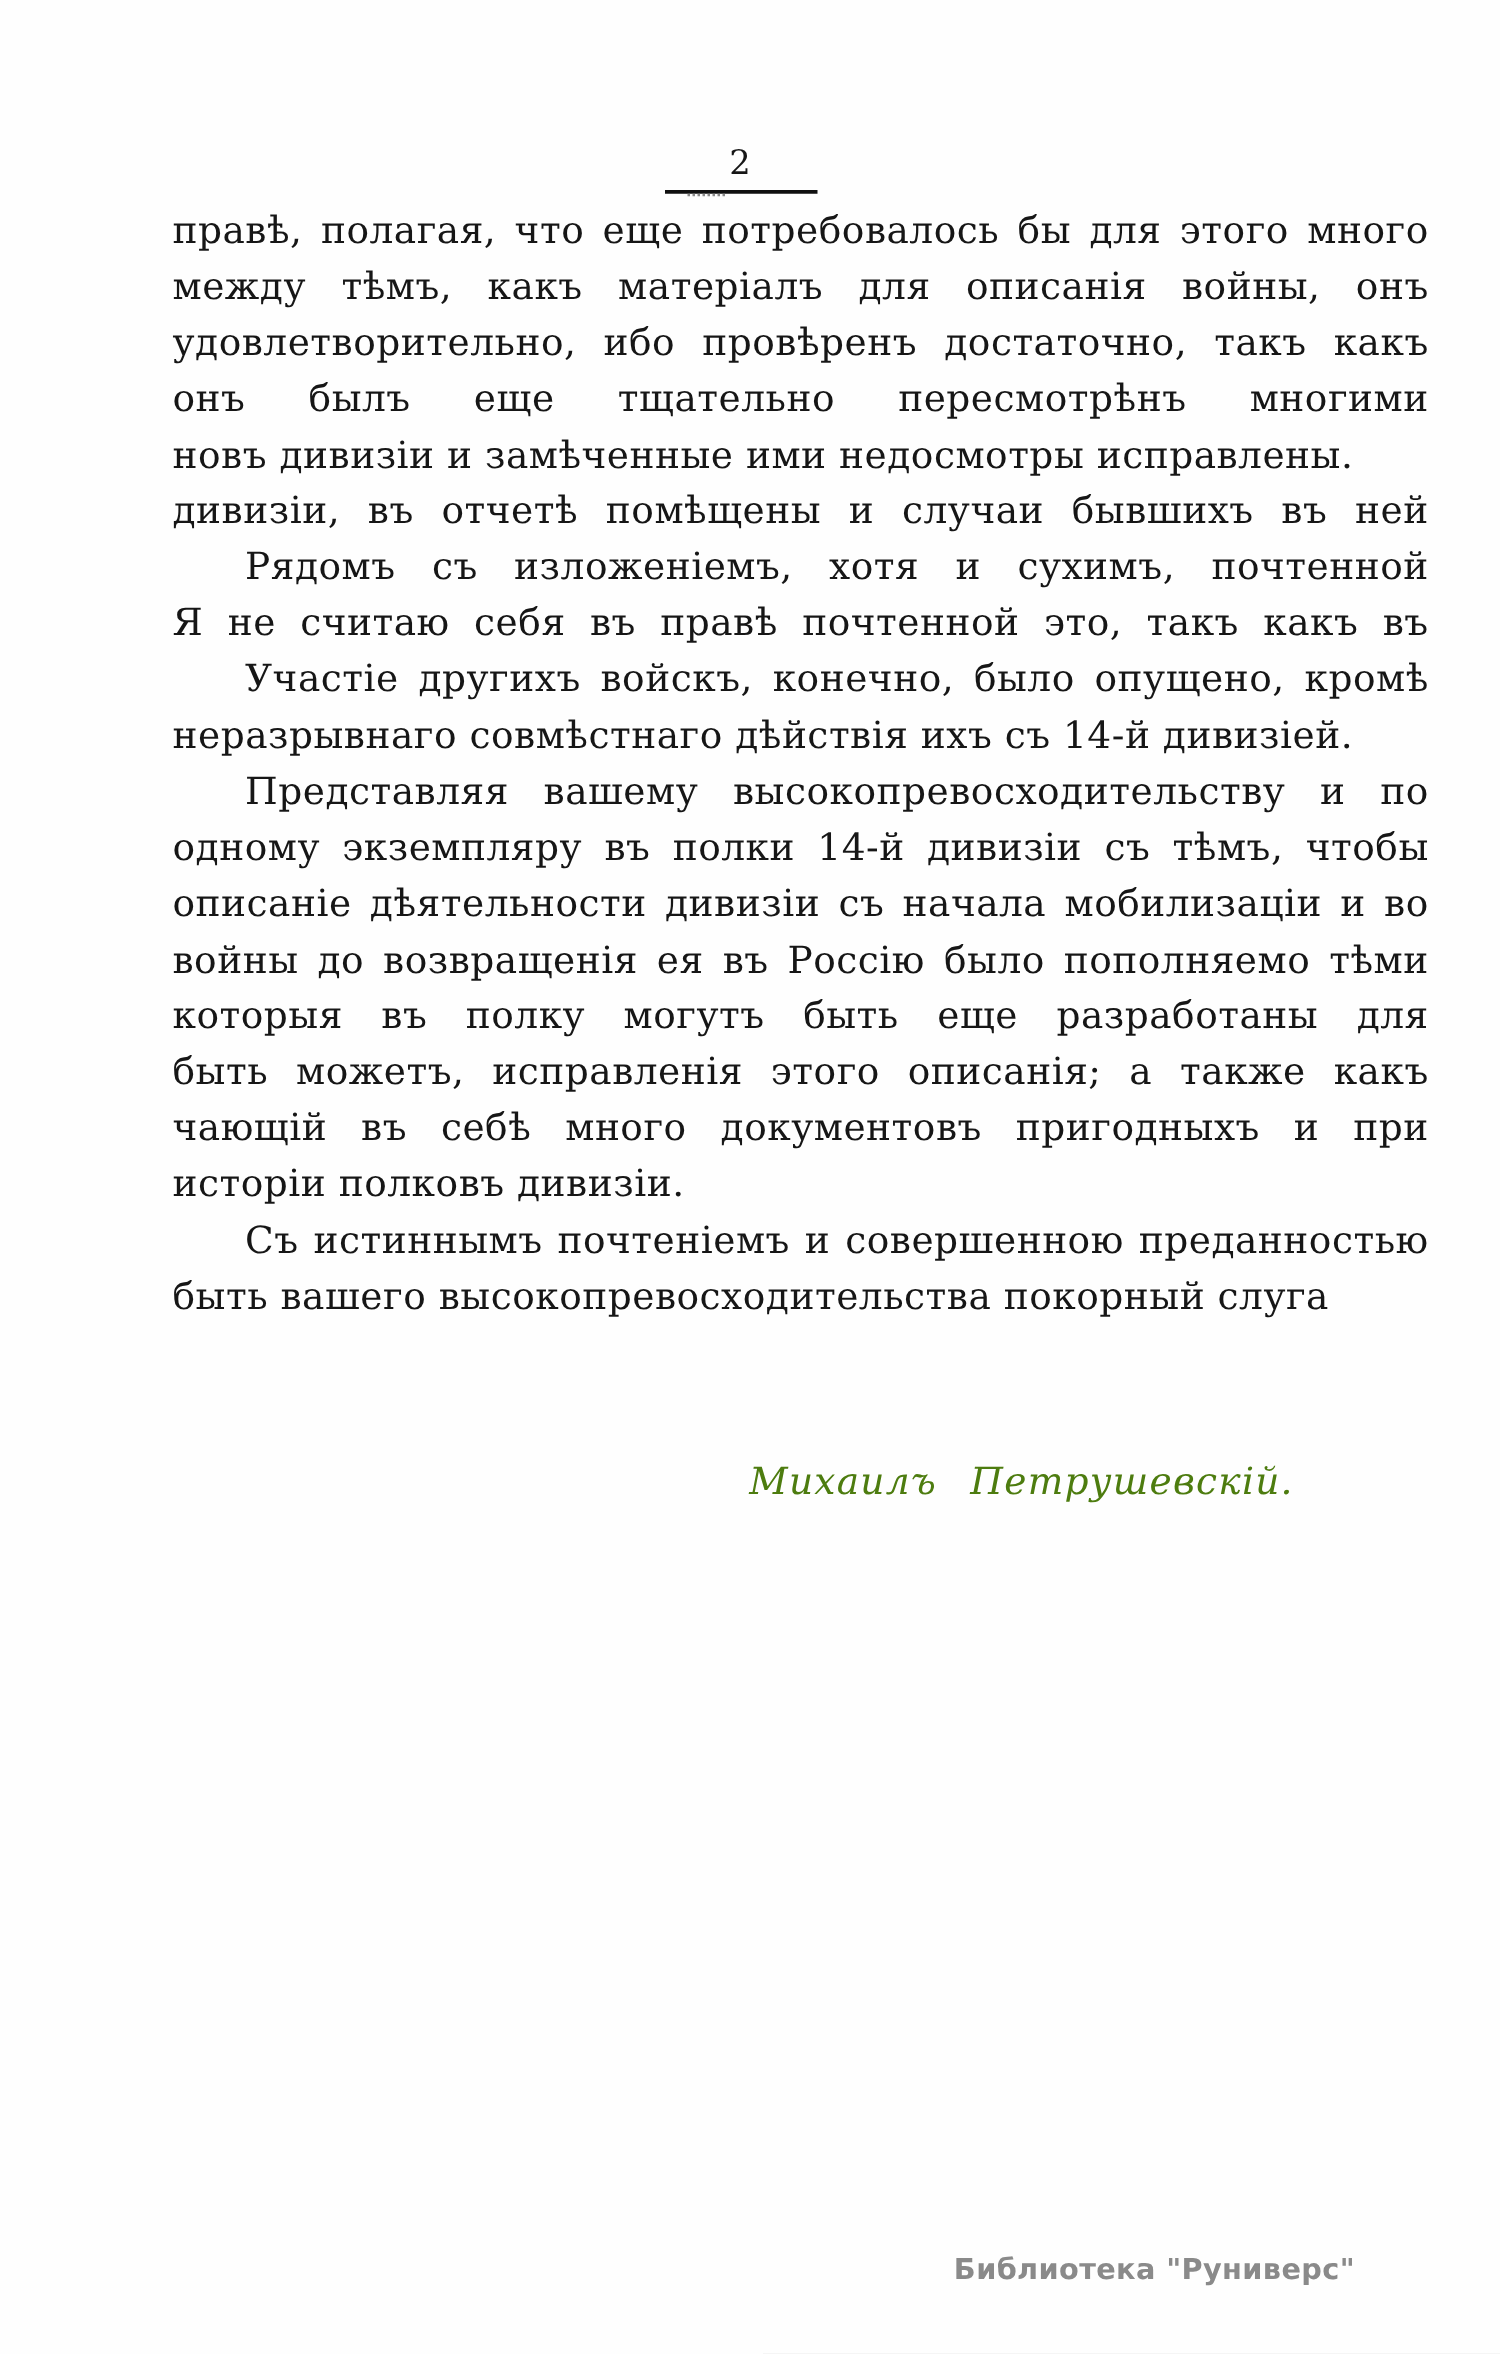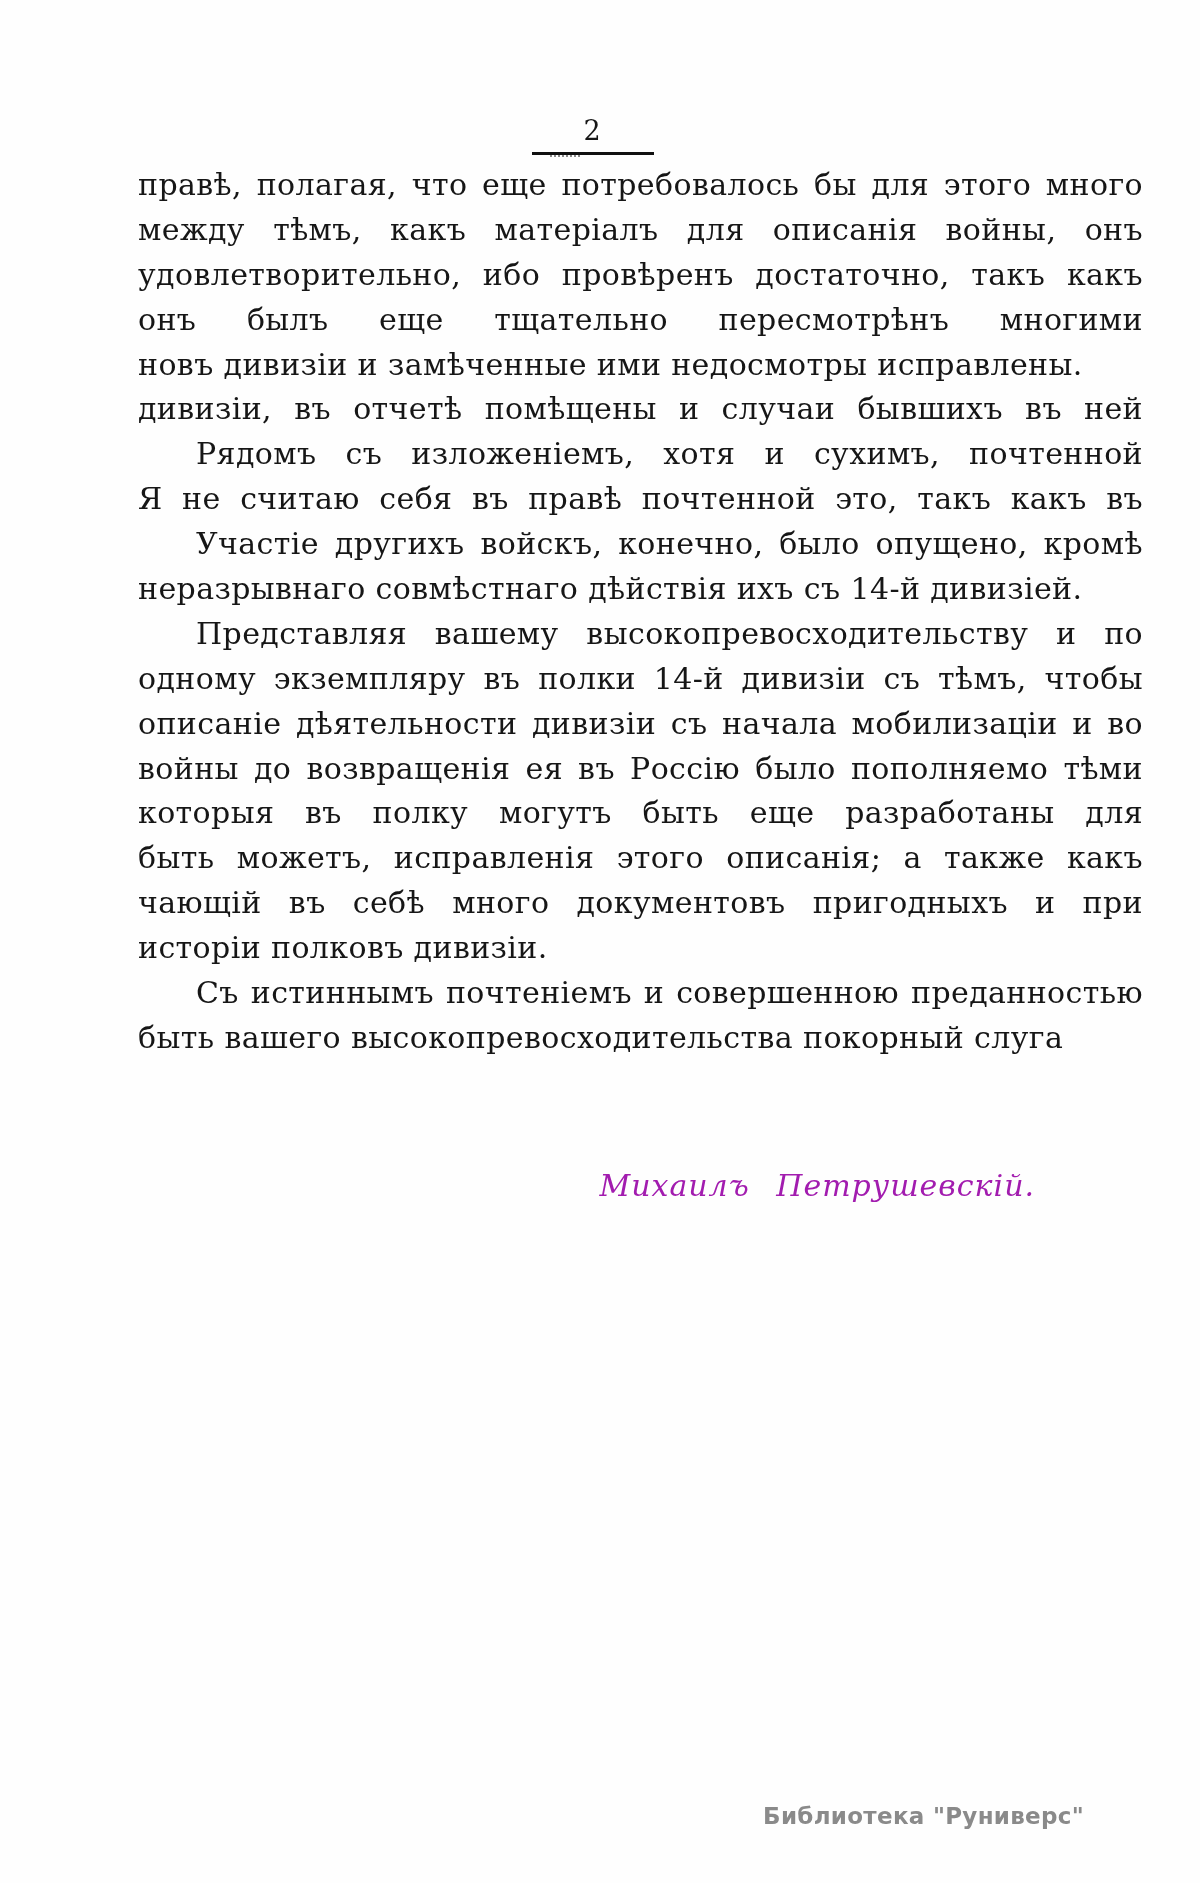--- a/index.html
+++ b/index.html
@@ -72,21 +72,21 @@
   }
   
   .signature {
     position: absolute;
     top: 1168px;
     right: 165px;
     font-size: 30px;
     font-style: italic;
     letter-spacing: 1px;
     word-spacing: 16px;
-    color: #a21caf;
+    color: #4d7c0f;
   }
   
   .watermark {
     position: absolute;
     top: 1803px;
     right: 116px;
     font-family: "DejaVu Sans", sans-serif;
     font-weight: bold;
     font-size: 23px;
     color: #8a8a8a;

